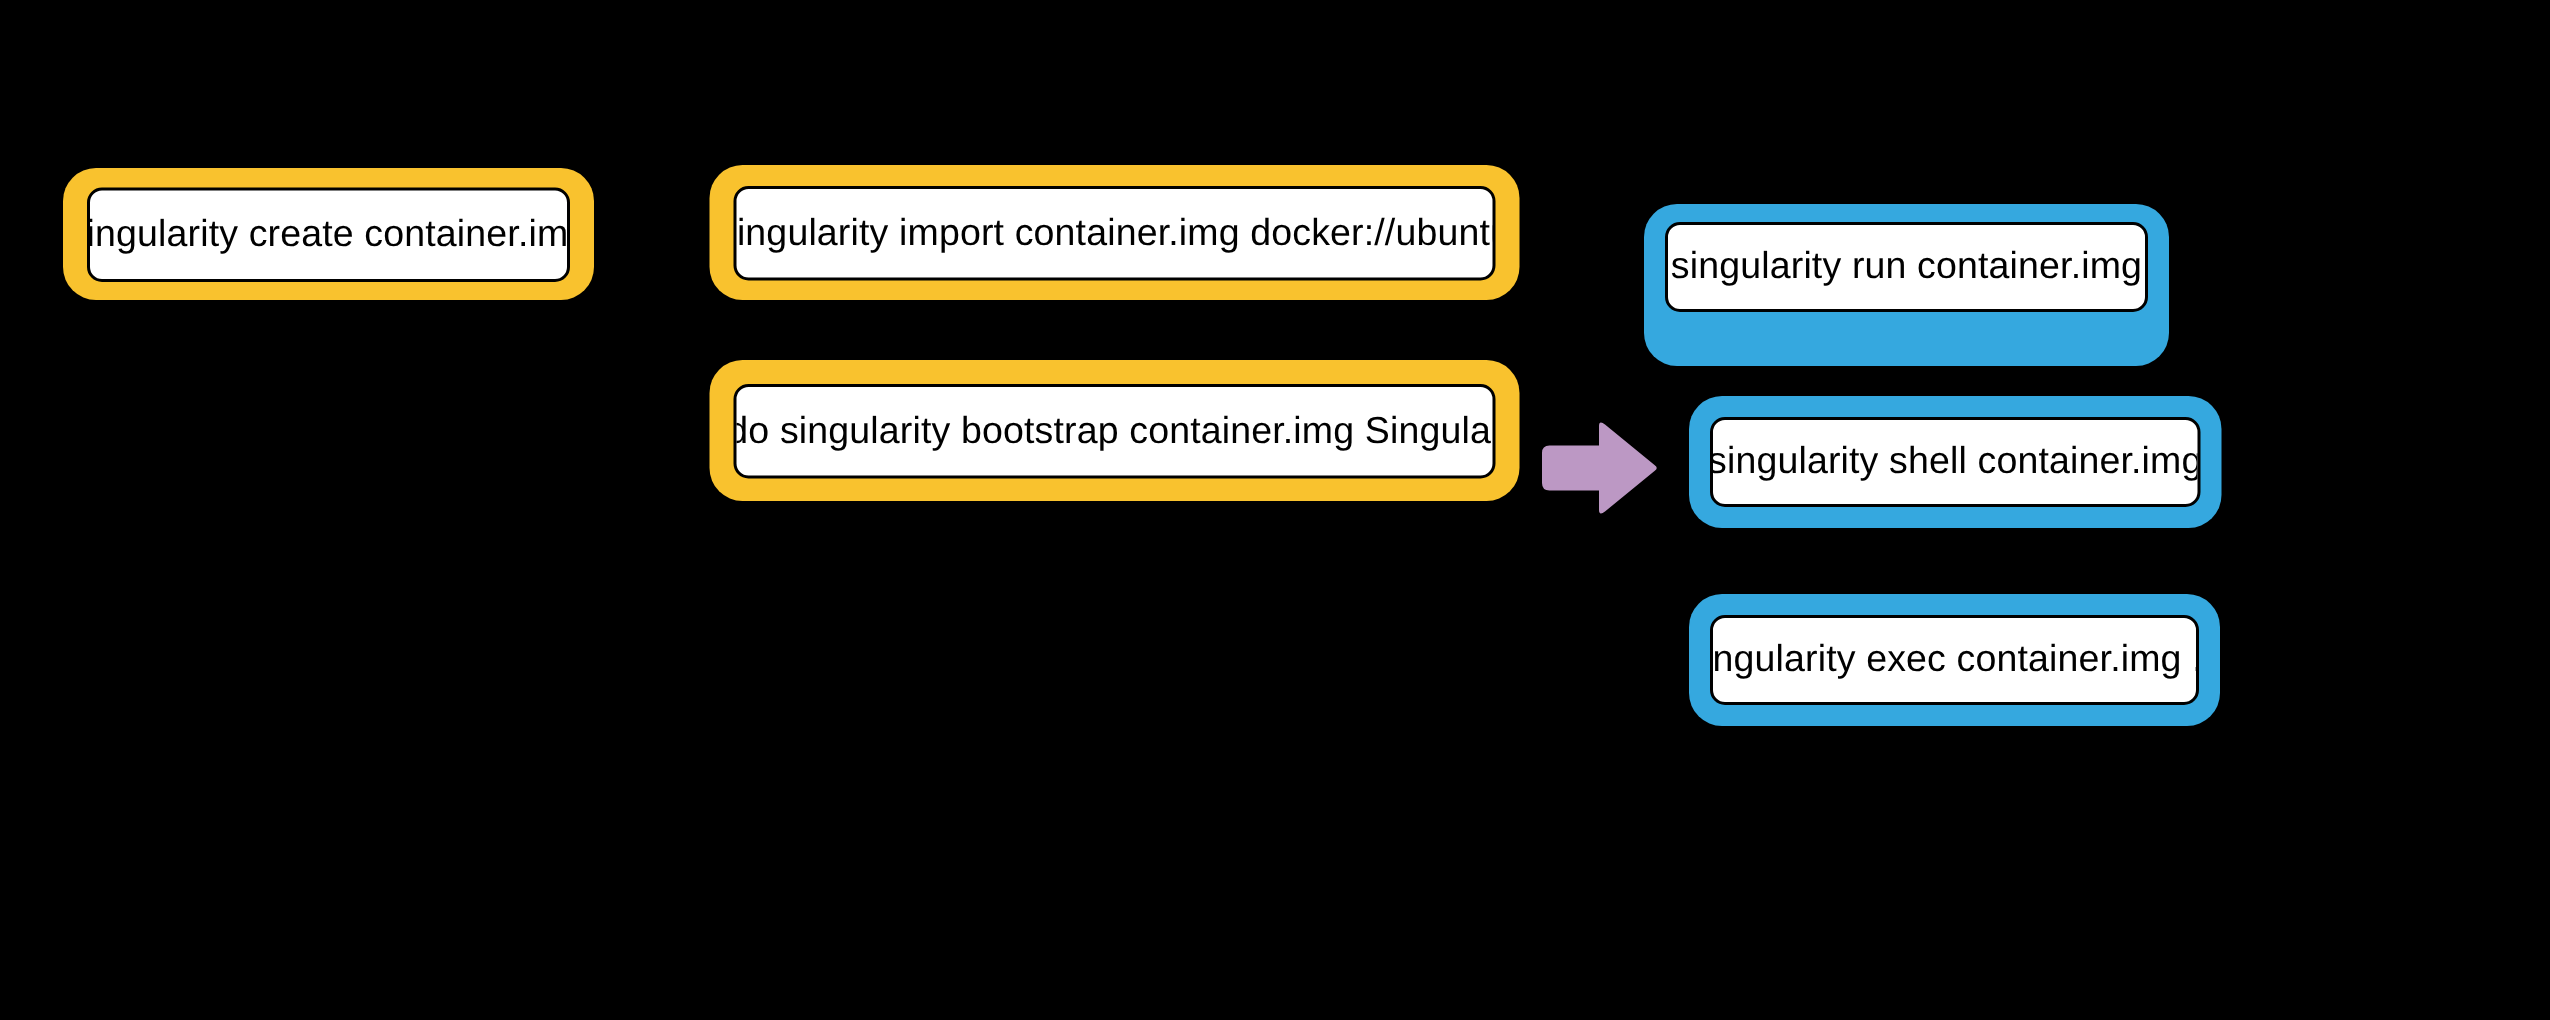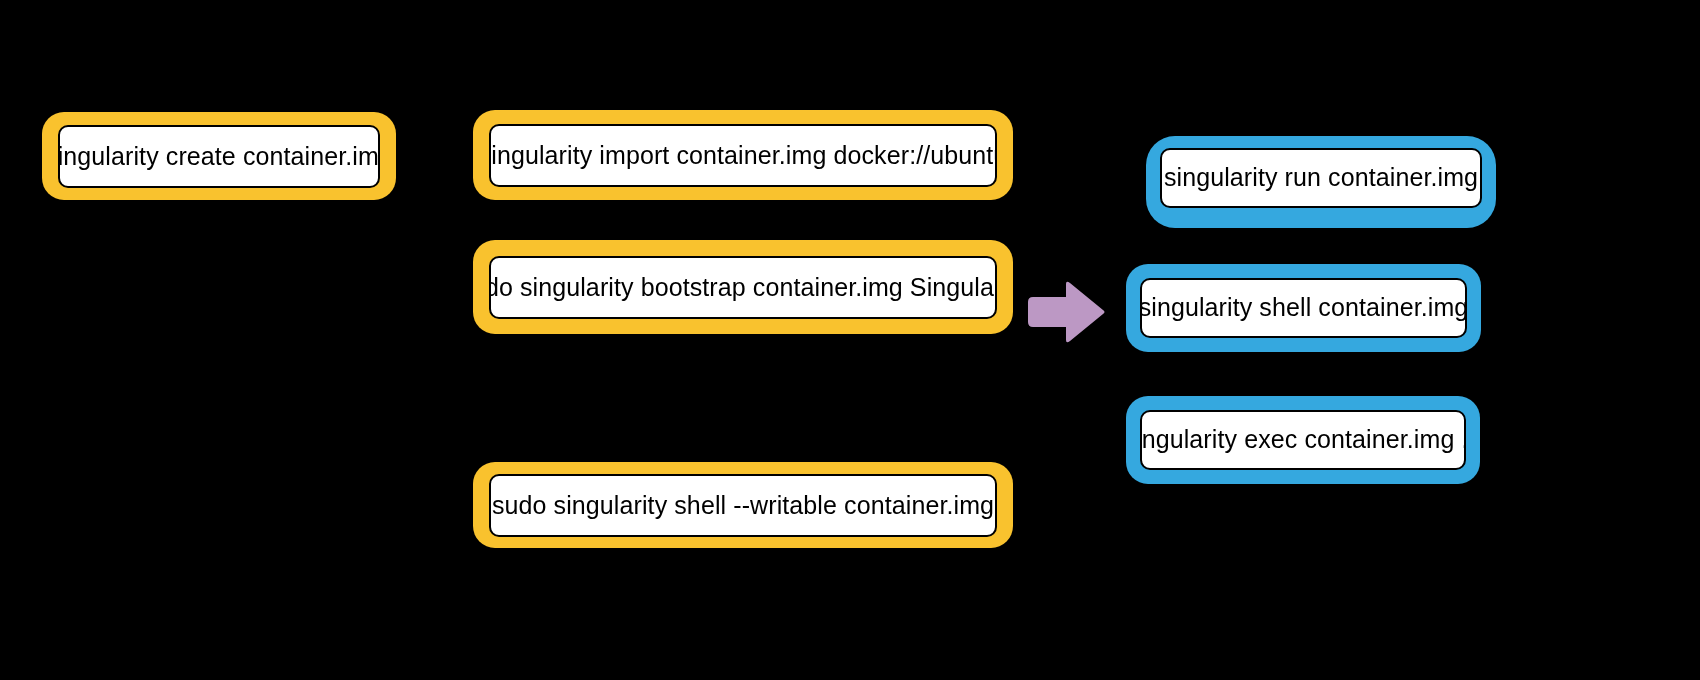--- a/index.html
+++ b/index.html
@@ -70,33 +70,28 @@
       <span class="node-label">singularity import container.img docker://ubuntu</span>
     </div>
   </div>
 
   <div class="node yellow" style="left:473px; top:240px; width:540px; height:94px;">
     <div class="node-inner" style="left:16px; top:16px; width:508px; height:63px;">
       <span class="node-label">sudo singularity bootstrap container.img Singularity</span>
     </div>
   </div>
 
-  <div class="node yellow" style="left:473px; top:462px; width:540px; height:86px;">
-    <div class="node-inner" style="left:16px; top:12px; width:508px; height:63px;">
-      <span class="node-label">sudo singularity shell --writable container.img</span>
-    </div>
-  </div>
 
   <div class="arrow" style="left:1026px; top:280px; width:80px; height:64px;">
     <svg width="80" height="64" viewBox="0 0 80 64" xmlns="http://www.w3.org/2000/svg">
       <path d="M2 22 Q2 17 7 17 L40 17 L40 4 Q40 0 44 3 L77 30 Q80 32 77 34 L44 61 Q40 64 40 60 L40 47 L7 47 Q2 47 2 42 Z" fill="#BC98C4"></path>
     </svg>
   </div>
 
-  <div class="node blue" style="left:1146px; top:136px; width:350px; height:92px;border-radius:29px;">
+  <div class="node blue" style="left:1096px; top:136px; width:350px; height:108px;">
     <div class="node-inner" style="left:14px; top:12px; width:322px; height:60px;">
       <span class="node-label">singularity run container.img</span>
     </div>
   </div>
 
   <div class="node blue" style="left:1126px; top:264px; width:355px; height:88px;">
     <div class="node-inner" style="left:14px; top:14px; width:327px; height:60px;align-items:center;">
       <span class="node-label">singularity shell container.img</span>
     </div>
   </div>

